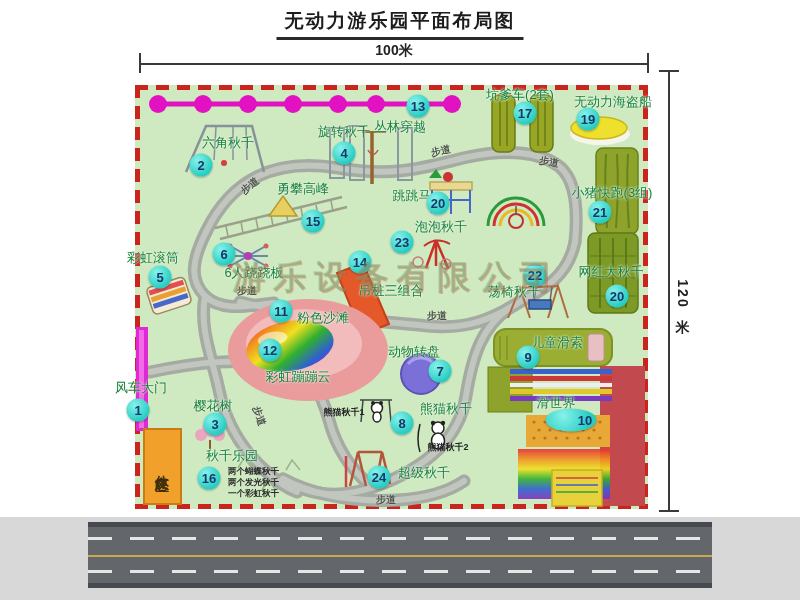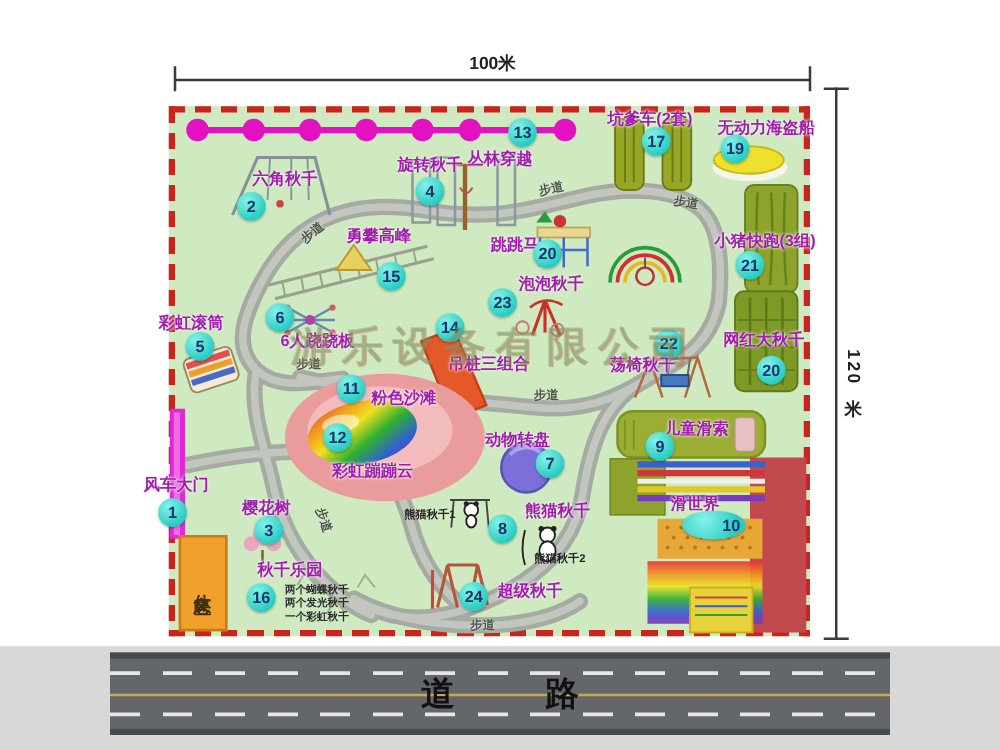--- a/index.html
+++ b/index.html
@@ -27,21 +27,21 @@
   svg.overlay{position:absolute;left:0;top:0;width:800px;height:600px;pointer-events:none;}
   
   .rest{position:absolute;left:143px;top:428px;width:35px;height:73px;background:#f2a02c;border:2px solid #c87d14;
         display:flex;align-items:center;justify-content:center;writing-mode:vertical-rl;text-orientation:upright;
         font-size:14px;font-weight:bold;color:#40300a;letter-spacing:2px;}
   
   .mk-circle{position:absolute;width:23px;height:23px;border-radius:50%;
              background:radial-gradient(circle at 35% 30%,#86f2e9,#27ccc2 72%);
              color:#14386e;font-weight:bold;font-size:13px;display:flex;align-items:center;justify-content:center;
              transform:translate(-50%,-50%);box-shadow:0 1px 2px rgba(0,0,0,.3);}
-  .mk-label{position:absolute;transform:translate(-50%,-50%);font-size:13px;font-weight:bold;color:#a21caf;
+  .mk-label{position:absolute;transform:translate(-50%,-50%);font-size:13px;font-weight:normal;color:#15803d;
             white-space:nowrap;text-shadow:0 0 3px rgba(242,250,236,.95),0 0 2px rgba(242,250,236,.9);}
   .mk-note{position:absolute;transform:translate(0,-50%);font-size:8.5px;font-weight:bold;color:#2a2a2a;white-space:nowrap;}
   .mk-small{position:absolute;transform:translate(-50%,-50%);font-size:9px;font-weight:bold;color:#222;white-space:nowrap;}
   .walk-label{position:absolute;transform:translate(-50%,-50%);font-size:10px;font-weight:bold;color:#4c524a;
               white-space:nowrap;text-shadow:0 0 2px rgba(235,245,230,.9);}
   
   .wm-phone{position:absolute;left:152px;top:297px;font-size:37px;font-weight:bold;letter-spacing:2px;
             color:rgba(203,219,243,.8);white-space:nowrap;z-index:40;text-shadow:0 0 2px rgba(255,255,255,.4);}
   .wm-co{position:absolute;left:232px;top:255px;font-size:33px;font-weight:bold;letter-spacing:8px;
          color:rgba(110,172,112,.42);white-space:nowrap;z-index:39;text-shadow:1px 1px 0 rgba(200,70,60,.35);}
@@ -54,20 +54,21 @@
   .lane.t{top:10px;} .lane.b{bottom:10px;}
   .center-line{position:absolute;left:0;top:50%;width:100%;height:2px;background:#c9a94e;}
   .road-label{position:absolute;left:0;top:0;width:100%;height:100%;display:flex;align-items:center;justify-content:center;
               font-size:27px;font-weight:bold;color:#111;letter-spacing:1.2em;text-indent:1.2em;}
 </style>
 </head>
 <body>
 
 <div class="stage">
 
+  <div class="title">无动力游乐园平面布局图</div>
 
   <div class="dim-top-label">100米</div>
   <div class="dim-top-line"></div>
   <div class="dim-tick-v" style="left:139px;"></div>
   <div class="dim-tick-v" style="left:647px;"></div>
 
   <div class="dim-right-line"></div>
   <div class="dim-tick-h" style="top:70px;"></div>
   <div class="dim-tick-h" style="top:510px;"></div>
   <div class="dim-right-label">120米</div>
@@ -382,16 +383,15 @@
       <div class="walk-label" style="left: 386px; top: 500px; transform: translate(-50%, -50%) rotate(0deg);">步道</div>
     </div>
 
   <div class="wm-co">游乐设备有限公司</div>
 
   <div class="gray-band"></div>
   <div class="road">
     <div class="lane t"></div>
     <div class="center-line"></div>
     <div class="lane b"></div>
-    <div class="road-label">道 路</div>
   </div>
 
 </div>
 
 </body></html>

